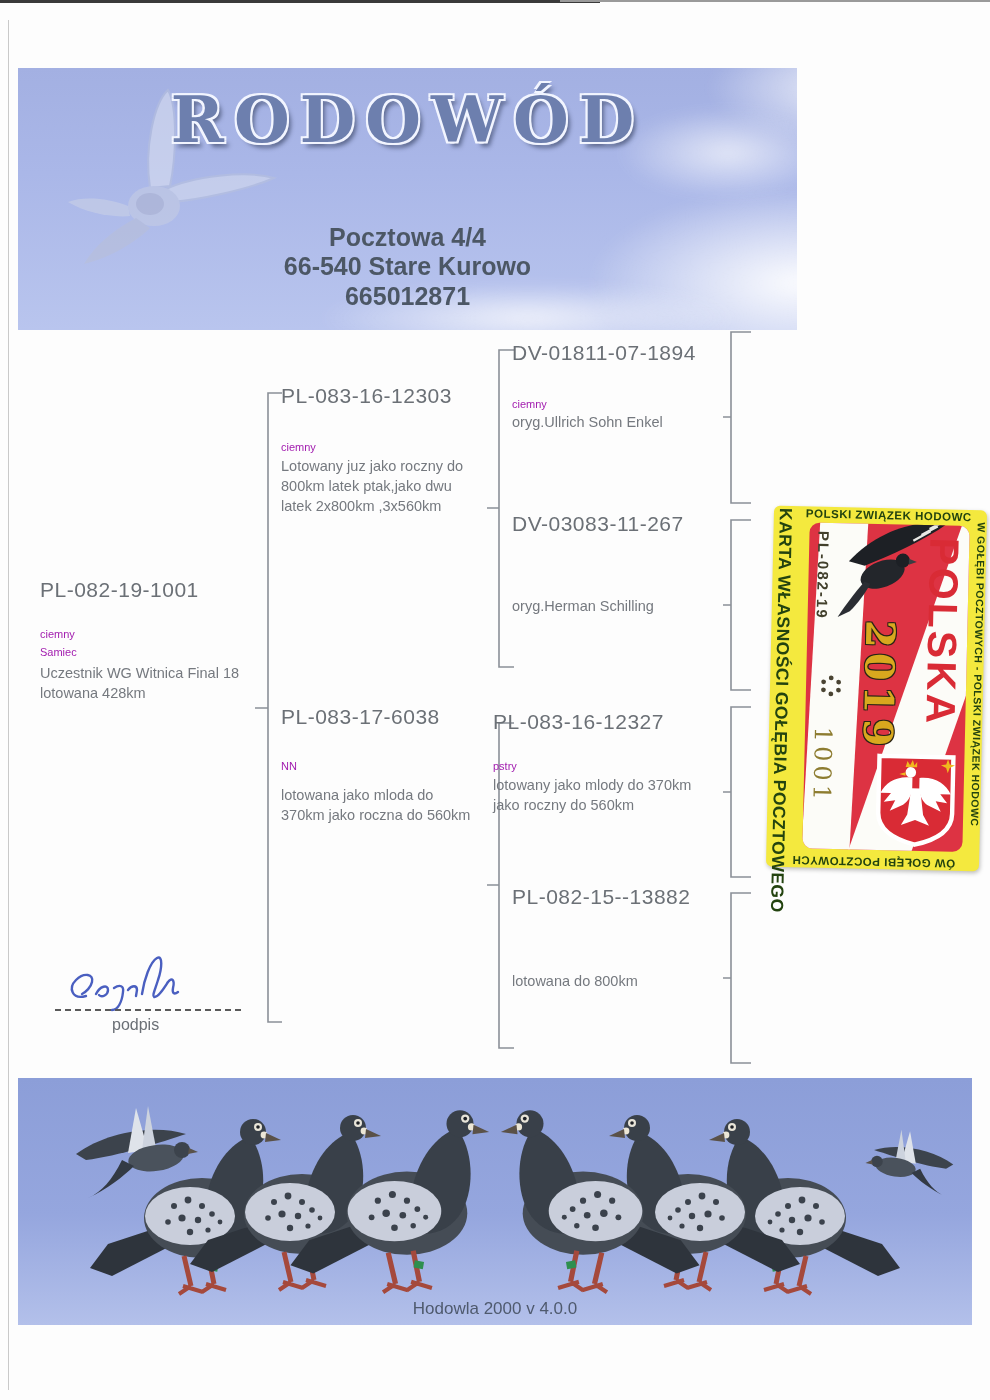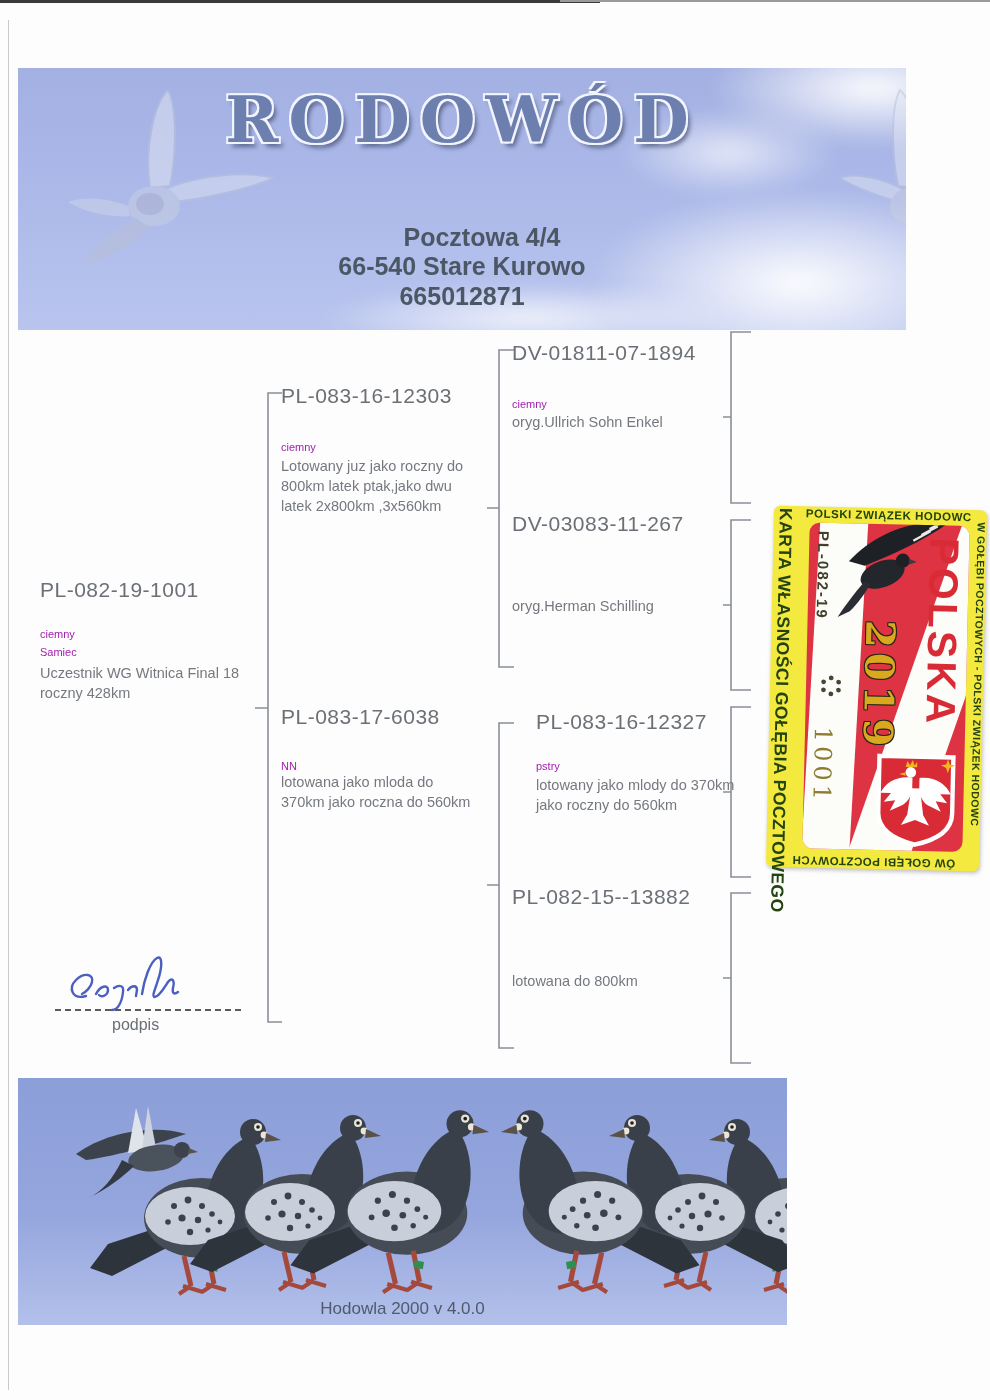--- a/index.html
+++ b/index.html
@@ -4,39 +4,39 @@
 <style>
   html,body{margin:0;padding:0;background:#e8e8e8;}
   .page{position:relative;width:990px;height:1400px;background:#fdfdfd;overflow:hidden;
         font-family:"Liberation Sans",sans-serif;}
   
   .scan-top{position:absolute;left:0;top:0;width:600px;height:3px;background:#3a3a3a;}
   .scan-top2{position:absolute;left:560px;top:0;width:430px;height:2px;background:#9a9a9a;}
   .scan-left{position:absolute;left:8px;top:20px;width:1px;height:1370px;background:#c9c9c9;}
 
   
-  .header-band{position:absolute;left:18px;top:68px;width:888px;height:262px;
+  .header-band{position:absolute;left:18px;top:68px;width:779px;height:262px;
     background:linear-gradient(180deg,#a3b0e2 0%,#aab7e8 40%,#b9c5ee 100%);overflow:hidden;}
   .cloud{position:absolute;border-radius:50%;filter:blur(7px);background:
     radial-gradient(closest-side,rgba(255,255,255,0.95),rgba(255,255,255,0));}
   .c1{left:570px;top:120px;width:420px;height:190px;}
   .c2{left:690px;top:-40px;width:330px;height:120px;}
   .c3{left:300px;top:215px;width:420px;height:70px;opacity:.8;}
   .c4{left:600px;top:40px;width:220px;height:90px;opacity:.7;}
   .hdr-pigeon{position:absolute;opacity:.5;}
   .title{position:absolute;left:0;top:14px;width:100%;text-align:center;
     font-family:"DejaVu Serif",serif;font-weight:bold;font-size:64px;letter-spacing:10px;
     color:#6d7fae;
     text-shadow:-2px -2px 0 #f2f5ff,2px -2px 0 #f2f5ff,-2px 2px 0 #f2f5ff,2px 2px 0 #f2f5ff,
       4px 5px 4px rgba(35,45,75,.55);}
   .breeder{position:absolute;left:0;top:93px;width:96%;text-align:center;
     font-weight:bold;font-size:43px;color:#4c5765;letter-spacing:1px;}
   .addr{position:absolute;left:0;width:100%;text-align:center;font-weight:bold;
     font-size:25px;color:#4c5765;}
-  .a1{top:155px;padding-left:20px;} .a2{top:184px;} .a3{top:214px;}
+  .a1{top:155px;} .a2{top:184px;} .a3{top:214px;}
 
   
   .tree-lines{position:absolute;left:0;top:0;pointer-events:none;}
   .entry{position:absolute;color:#6e737a;}
   .ring{font-size:21px;letter-spacing:.5px;color:#6b7076;white-space:nowrap;}
   .trait{font-size:11px;margin-top:2px;color:#a21caf;white-space:nowrap;}
   .note{font-size:14.5px;line-height:20px;color:#75797f;white-space:nowrap;}
 
   
   .sig-line{position:absolute;left:55px;top:1009px;width:186px;border-top:2px dashed #5a5a5a;}
@@ -65,21 +65,21 @@
     color:#d8a81e;letter-spacing:5px;text-shadow:-1px -1px 0 #2a2416,1px -1px 0 #2a2416,
     -1px 1px 0 #2a2416,1px 1px 0 #2a2416;}
   .ring-no{left:4px;top:204px;font-family:"DejaVu Serif",serif;font-size:24px;color:#8d7c30;
     letter-spacing:4px;}
   .polska{right:2px;top:12px;font-size:41px;font-weight:bold;color:#d92b35;letter-spacing:3px;}
   .card-pigeon{position:absolute;left:22px;top:-8px;}
   .eagle{position:absolute;right:4px;bottom:2px;}
   .asterisk{position:absolute;left:14px;top:152px;}
 
   
-  .banner{position:absolute;left:18px;top:1078px;width:769px;height:247px;overflow:hidden;
+  .banner{position:absolute;left:18px;top:1078px;width:954px;height:247px;overflow:hidden;
     background:linear-gradient(180deg,#8c9ed8 0%,#95a6de 55%,#b3c0ea 100%);}
   .version{position:absolute;left:0;bottom:6px;width:100%;text-align:center;
     font-size:17px;color:#4f5a6e;}
 </style>
 </head>
 <body>
 
 <div class="page">
   <div class="scan-top"></div>
   <div class="scan-top2"></div>
@@ -122,50 +122,50 @@
       <path d="M751,707 H731 V877 H751 M731,792 H723"></path>
       <path d="M751,893 H731 V1063 H751 M731,978 H723"></path>
     </g>
   </svg>
 
   <div class="entry" style="left:40px;top:578px">
     <div class="ring">PL-082-19-1001</div>
     <div class="trait" style="margin-top:26px">ciemny</div>
     <div class="trait" style="margin-top:6px">Samiec</div>
     <div class="note" style="margin-top:5px">Uczestnik WG Witnica Final 18</div>
-    <div class="note">roczny 428km</div>
+    <div class="note">lotowana 428km</div>
   </div>
 
   <div class="entry" style="left:281px;top:384px">
     <div class="ring">PL-083-16-12303</div>
     <div class="trait" style="margin-top:33px">ciemny</div>
     <div class="note" style="margin-top:3px">Lotowany juz jako roczny do</div>
     <div class="note">800km latek ptak,jako dwu</div>
     <div class="note">latek 2x800km ,3x560km</div>
   </div>
 
   <div class="entry" style="left:281px;top:705px">
     <div class="ring">PL-083-17-6038</div>
     <div class="trait" style="margin-top:31px">NN</div>
-    <div class="note" style="margin-top:0">lotowana jako mloda do</div>
+    <div class="note" style="margin-top:13px">lotowana jako mloda do</div>
     <div class="note">370km jako roczna do 560km</div>
   </div>
 
   <div class="entry" style="left:512px;top:341px">
     <div class="ring">DV-01811-07-1894</div>
     <div class="trait" style="margin-top:33px">ciemny</div>
     <div class="note" style="margin-top:2px">oryg.Ullrich Sohn Enkel</div>
   </div>
 
   <div class="entry" style="left:512px;top:512px">
     <div class="ring">DV-03083-11-267</div>
     <div class="note" style="margin-top:60px">oryg.Herman Schilling</div>
   </div>
 
-  <div class="entry" style="left:536px;top:710px">
+  <div class="entry" style="left:493px;top:710px">
     <div class="ring">PL-083-16-12327</div>
     <div class="trait" style="margin-top:26px">pstry</div>
     <div class="note" style="margin-top:3px">lotowany jako mlody do 370km</div>
     <div class="note">jako roczny do 560km</div>
   </div>
 
   <div class="entry" style="left:512px;top:885px">
     <div class="ring">PL-082-15--13882</div>
     <div class="note" style="margin-top:62px">lotowana do 800km</div>
   </div>

